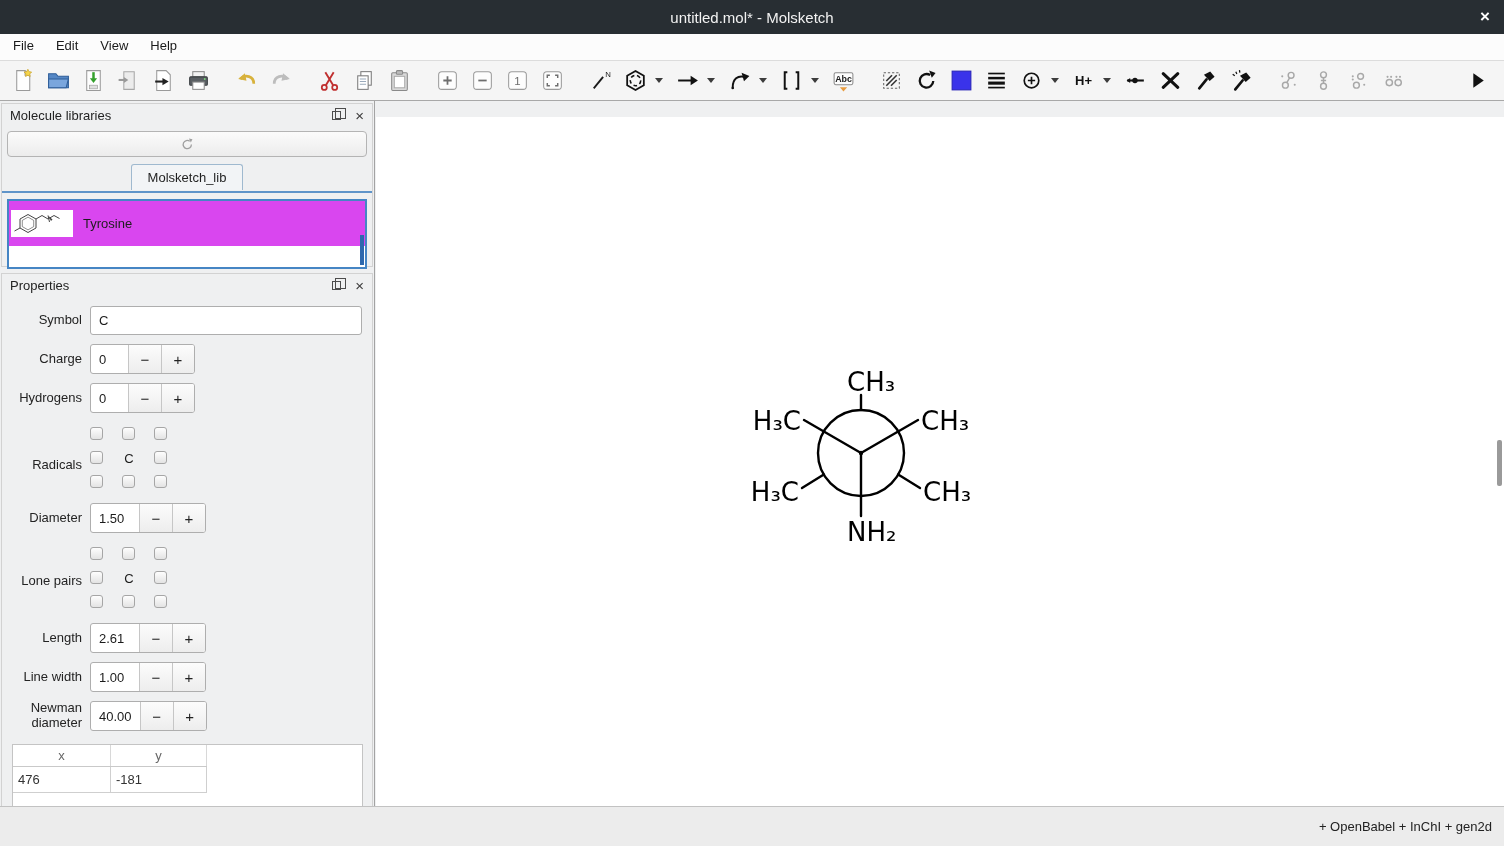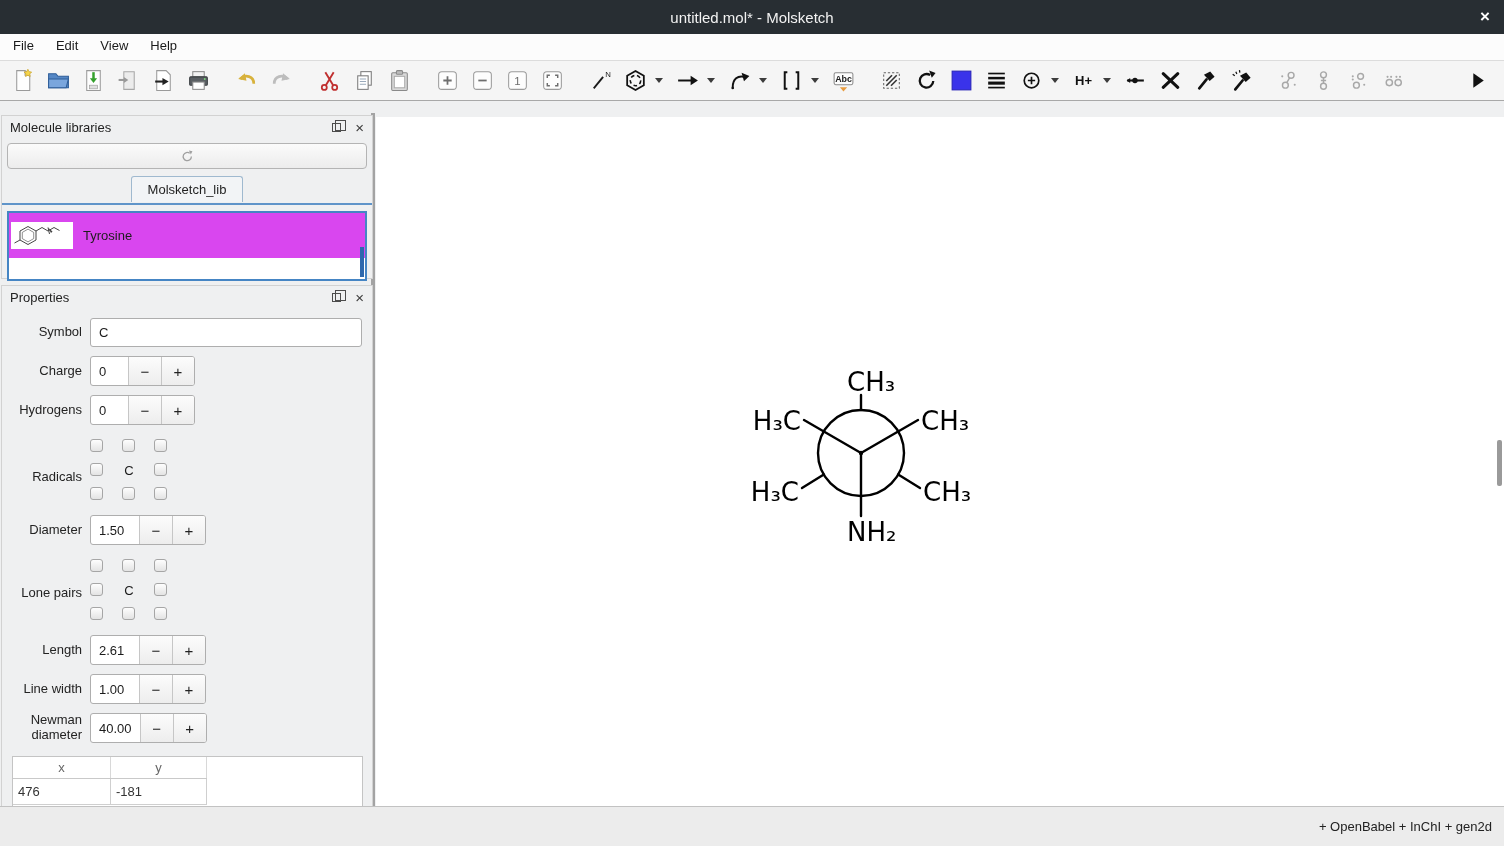--- a/index.html
+++ b/index.html
@@ -14,21 +14,21 @@
   .menubar{position:absolute;left:0;top:34px;width:1504px;height:27px;background:#fcfcfc;border-bottom:1px solid #dcdcdc;display:flex;align-items:flex-start;padding-left:2px}
   .menu-item{padding:4px 11px;color:#1a1a1a}
   
   .toolbar{position:absolute;left:0;top:61px;width:1504px;height:40px;background:#f5f5f5;border-bottom:1px solid #a8a8a8;display:flex;align-items:center;padding:0 6px}
   .tbtn{display:flex;align-items:center;border:none;background:transparent;padding:3px 4px;margin:0 1px;border-radius:3px}
   .tbtn.gap{margin-left:14px}
   .tbtn.pushright{margin-left:auto;margin-right:4px}
   .tbicon{width:25px;height:25px}
   .caret{width:0;height:0;border-left:4px solid transparent;border-right:4px solid transparent;border-top:5px solid #3c3c3c;margin-left:7px;margin-right:2px}
   
-  .dock{position:absolute;left:0;top:113px;width:375px;height:719px;background:#eff0f1;border-right:4px solid #a3a3a3}
+  .dock{position:absolute;left:0;top:101px;width:375px;height:719px;background:#eff0f1;border-right:1px solid #a3a3a3}
   .panel{position:absolute;left:1px;width:372px;background:#eff0f1;border:1px solid #d2d2d2}
   .panel-lib{top:2px;height:164px}
   .panel-props{top:172px;height:545px}
   .panel-header{height:23px;display:flex;align-items:center;padding:0 8px}
   .panel-title{flex:1;color:#232323}
   .restore-icon{position:relative;width:9px;height:9px;border:1px solid #4c4c4c;margin-right:14px}
   .restore-icon::before{content:"";position:absolute;left:2px;top:-4px;width:9px;height:9px;border:1px solid #4c4c4c}
   .panel-close{color:#3c3c3c;font-size:15px;line-height:10px}
   
   .refresh-btn{display:flex;align-items:center;justify-content:center;margin:4px 5px 6px 5px;height:26px;border:1px solid #b4b4b4;border-radius:4px;background:linear-gradient(#fbfbfb,#ececec)}

